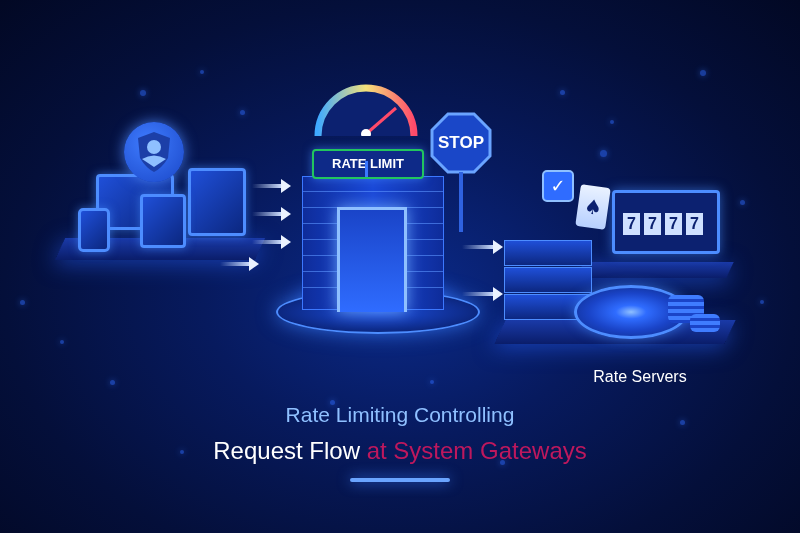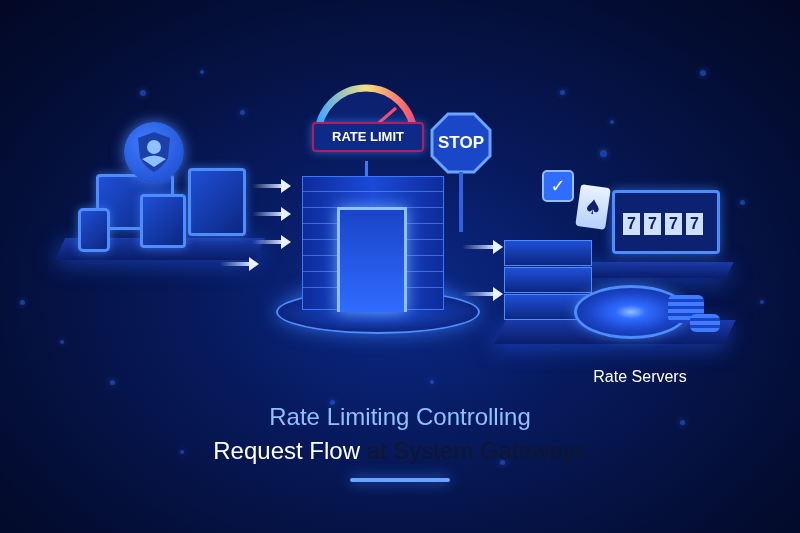--- a/index.html
+++ b/index.html
@@ -84,21 +84,21 @@
           <stop offset="0" stop-color="#3fa9ff"></stop>
           <stop offset="0.5" stop-color="#f4e27a"></stop>
           <stop offset="1" stop-color="#ff4a6a"></stop>
         </linearGradient>
       </defs>
       <path d="M6 54 A48 48 0 0 1 102 54" fill="#0c2170" stroke="url(#g1)" stroke-width="7"></path>
       <line x1="54" y1="52" x2="84" y2="26" stroke="#ff4a6a" stroke-width="3"></line>
       <circle cx="54" cy="52" r="5" fill="#ffffff"></circle>
     </svg>
   </div>
-  <div class="abs" style="left:312px;top:122px;width:108px;height:26px;border:2px solid #be185d;border-radius:4px;background:#0e2a88;color:#fff;font-family:'Liberation Sans',sans-serif;font-weight:bold;font-size:13px;line-height:26px;text-align:center;box-shadow:0 0 10px rgba(70,140,255,.6);">RATE LIMIT</div>
+  <div class="abs" style="left:312px;top:149px;width:108px;height:26px;border:2px solid #22c55e;border-radius:4px;background:#0e2a88;color:#fff;font-family:'Liberation Sans',sans-serif;font-weight:bold;font-size:13px;line-height:26px;text-align:center;box-shadow:0 0 10px rgba(70,140,255,.6);">RATE LIMIT</div>
   <div class="abs" style="left:365px;top:161px;width:3px;height:16px;background:#3c78ff;"></div>
 
   <div class="abs" style="left:430px;top:112px;width:76px;height:62px;">
     <svg width="62" height="62" viewBox="0 0 62 62">
       <polygon points="18,2 44,2 60,18 60,44 44,60 18,60 2,44 2,18" fill="#1a47c8" stroke="#6aa4ff" stroke-width="3"></polygon>
     </svg>
     <div class="abs" style="left:0;top:0;width:62px;height:62px;line-height:62px;text-align:center;color:#fff;font-family:'Liberation Sans',sans-serif;font-weight:bold;font-size:17px;">STOP</div>
   </div>
   <div class="abs" style="left:459px;top:172px;width:4px;height:60px;background:#2f62e0;"></div>
 </div>
@@ -128,17 +128,17 @@
   <div class="abs" style="left:542px;top:170px;width:28px;height:28px;border-radius:5px;background:#2f6cff;border:2px solid #8fc0ff;color:#fff;text-align:center;line-height:28px;font-size:18px;">✓</div>
   <div class="abs" style="left:578px;top:186px;width:30px;height:42px;border-radius:4px;background:linear-gradient(180deg,#eaf2ff,#b7d0ff);color:#0c2170;text-align:center;line-height:42px;font-size:20px;transform:rotate(8deg);">♠</div>
 
   <div class="abs" style="left:574px;top:285px;width:108px;height:48px;border-radius:50%;background:radial-gradient(ellipse,#8fc0ff 0%,#2f6cff 20%,#1a44c8 55%,#0c2780 100%);border:3px solid #4d8dff;box-shadow:0 0 12px rgba(70,140,255,.6);"></div>
   <div class="abs" style="left:668px;top:295px;width:36px;height:28px;border-radius:6px;background:repeating-linear-gradient(180deg,#3f7cff 0 4px,#1a44c8 4px 7px);"></div>
   <div class="abs" style="left:690px;top:314px;width:30px;height:18px;border-radius:6px;background:repeating-linear-gradient(180deg,#3f7cff 0 4px,#1a44c8 4px 7px);"></div>
 
   <div class="abs" style="left:580px;top:368px;width:120px;text-align:center;color:#ffffff;font-family:'Liberation Sans',sans-serif;font-size:16px;">Rate Servers</div>
 </div>
 
-<div class="title-line" style="top:403px;font-size:24px;color:#8fc0ff;">Rate Limiting Controlling</div>
+<div class="title-line" style="top:403px;font-size:21px;color:#8fc0ff;">Rate Limiting Controlling</div>
 <div class="title-line" style="top:437px;font-size:24px;">
-  <span style="color:#ffffff;text-align:right;">Request Flow</span><span style="color:#0f172a;"> at System Gateways</span>
+  <span style="color:#ffffff;text-align:right;">Request Flow</span><span style="color:#be185d;"> at System Gateways</span>
 </div>
 <div class="abs" style="left:350px;top:478px;width:100px;height:4px;border-radius:2px;background:#6aa4ff;box-shadow:0 0 14px #3a7bff;"></div>
 
 </body></html>

